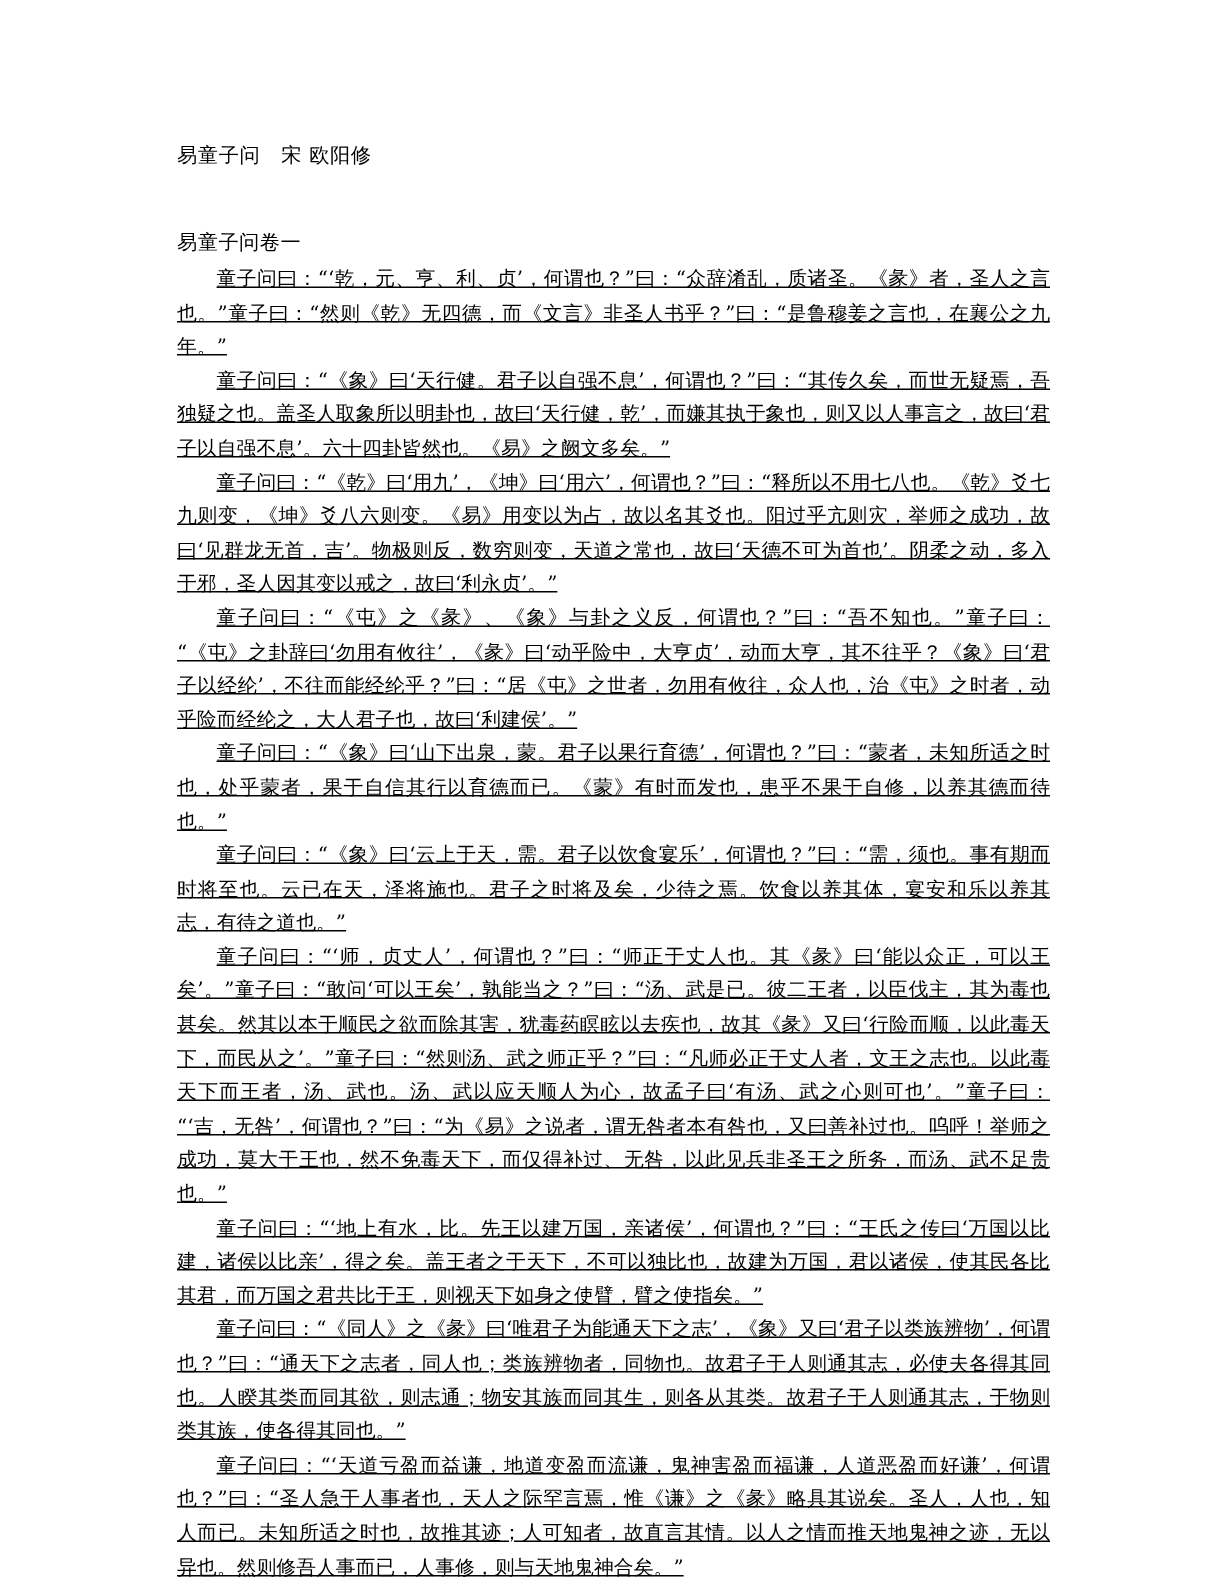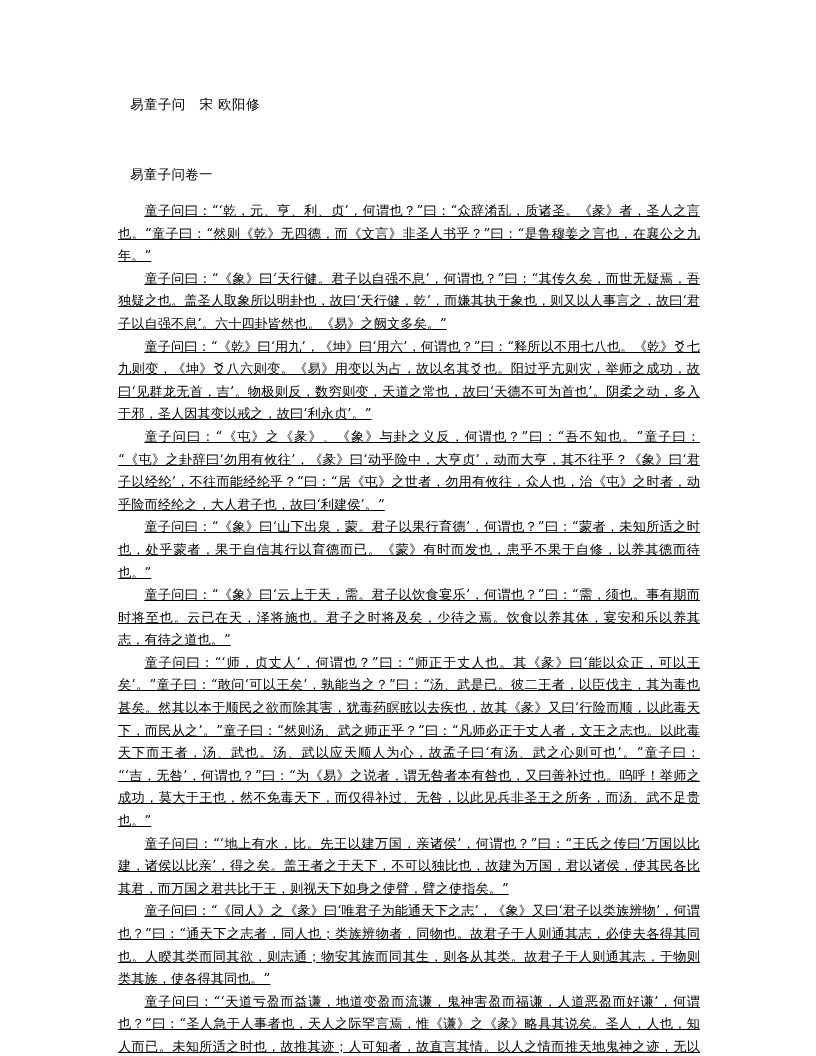--- a/index.html
+++ b/index.html
@@ -23,32 +23,32 @@
   .content {
     position: absolute;
     left: 118px;
     top: 94px;
     width: 582px;
   }
   .doc-title {
     font-size: 13.5px;
     line-height: 20px;
     letter-spacing: 0.4px;
-    margin: 0 0 0 12px;
+    margin: 0 0 0 0;
     font-weight: normal;
     white-space: pre;
   }
   .title-gap {
     height: 38px;
   }
   .section-heading {
     font-size: 13.5px;
     line-height: 20px;
     letter-spacing: 0.3px;
-    margin: 12px;
+    margin: 0;
     font-weight: normal;
   }
   .heading-gap {
     height: 4px;
   }
   .body-para {
     font-size: 13.2px;
     line-height: 22.6px;
     text-align: justify;
     text-justify: inter-character;

